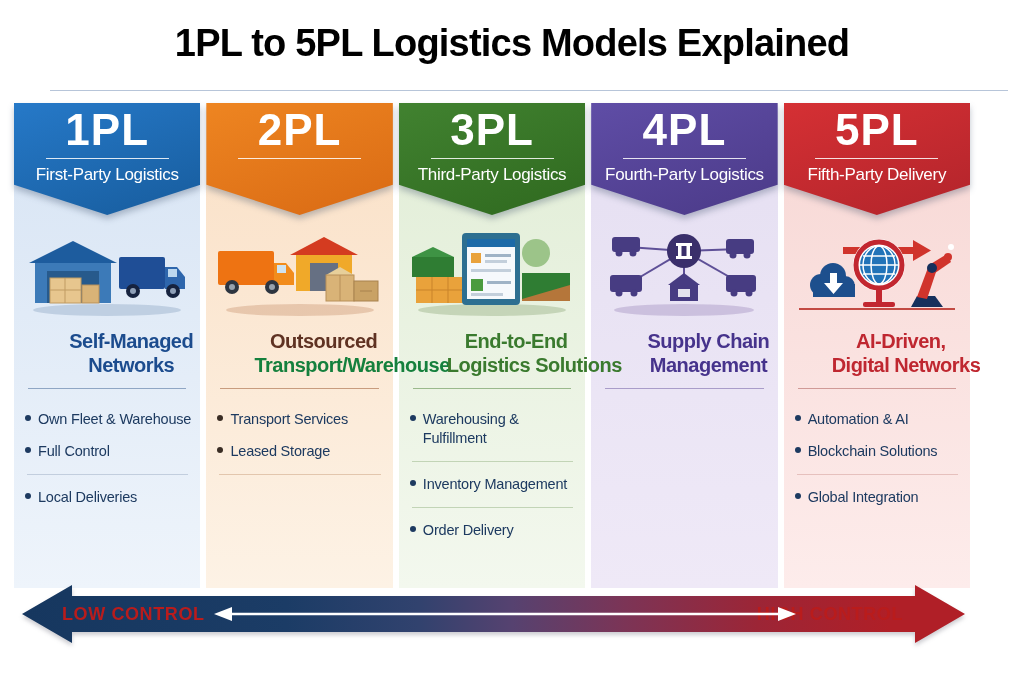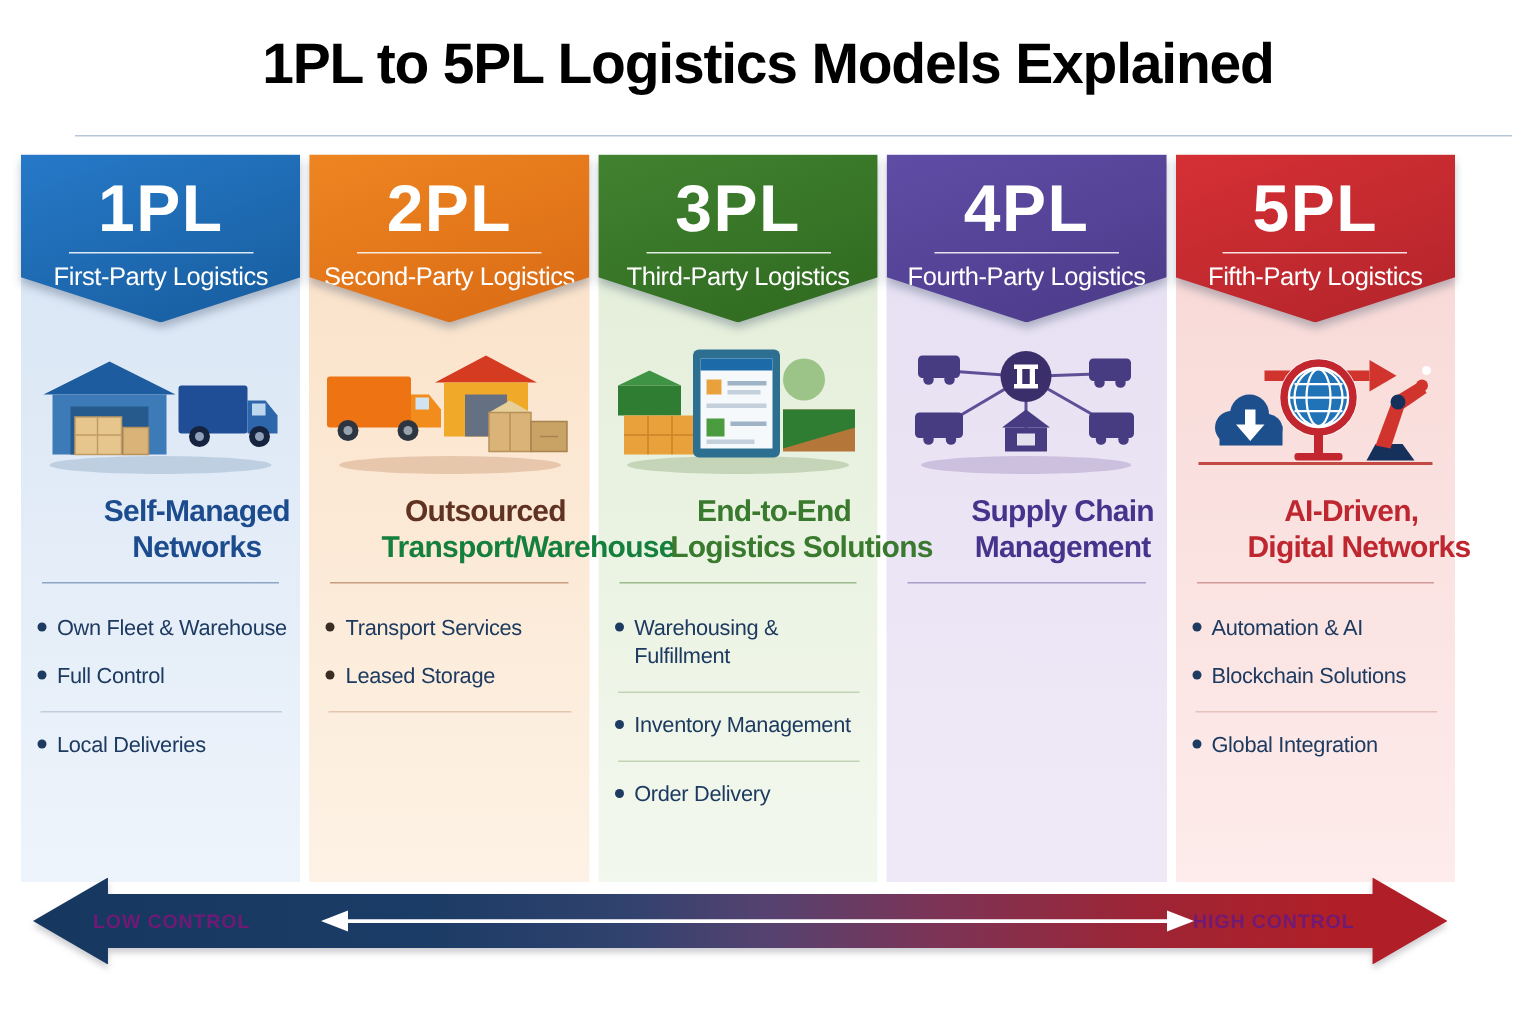--- a/index.html
+++ b/index.html
@@ -24,21 +24,21 @@
   .column-body {
     position:absolute; inset:0; z-index:0;
     background:linear-gradient(180deg, var(--body-top), var(--body-bottom));
   }
   .ribbon-wrap { position:relative; z-index:2; filter:drop-shadow(0 4px 3px rgba(40,60,90,0.30)); }
   .ribbon {
     height:112px; text-align:center; color:#fff;
     background:linear-gradient(160deg, var(--header-top), var(--header-bottom));
     clip-path:polygon(0 0, 100% 0, 100% 73%, 50% 100%, 0 73%);
   }
-  .ribbon .code { font-size:44px; font-weight:bold; letter-spacing:1px; padding-top:12px; }
+  .ribbon .code { font-size:44px; font-weight:bold; letter-spacing:1px; padding-top:2px; }
   .ribbon .code-divider { width:66%; height:1px; background:rgba(255,255,255,0.85); margin:3px auto 6px; }
   .ribbon .subtitle { font-size:17px; letter-spacing:-0.3px; white-space:nowrap; }
   .icon-area {
     position:relative; z-index:1; margin-top:6px; height:100px;
     display:flex; align-items:center; justify-content:center;
   }
   .icon-area svg { width:172px; height:96px; }
   .column-heading {
     position:relative; z-index:1; margin-top:8px; text-align:center;
     font-size:20px; font-weight:bold; line-height:1.2; letter-spacing:-0.5px;
@@ -54,21 +54,21 @@
   }
   .dot { width:6px; height:6px; border-radius:50%; background:var(--dot); margin-top:5px; flex:none; }
   .bdivider { height:1px; background:var(--bullet-divider); margin:10px 6px 10px 2px; }
   
   .control-bar-wrap { position:absolute; left:22px; top:585px; width:943px; height:58px; z-index:3; filter:drop-shadow(0 3px 2px rgba(50,50,70,0.25)); }
   .control-bar {
     position:relative; width:100%; height:100%;
     background:linear-gradient(90deg,#16375f 0%,#1b3c66 28%,#31426e 42%,#564270 52%,#7c3456 64%,#9c2536 78%,#b01f27 92%);
     clip-path:polygon(0 50%, 5.3% 0, 5.3% 19%, 94.7% 19%, 94.7% 0, 100% 50%, 94.7% 100%, 94.7% 81%, 5.3% 81%, 5.3% 100%);
   }
-  .control-label { position:absolute; top:50%; transform:translateY(-50%); color:#701a75; font-size:13px; font-weight:bold; letter-spacing:0.6px; }
+  .control-label { position:absolute; top:50%; transform:translateY(-50%); color:#b91c1c; font-size:18px; font-weight:bold; letter-spacing:0.6px; }
   .control-label.low  { left:40px; }
   .control-label.high { right:62px; }
   .inner-arrow { position:absolute; left:192px; top:50%; transform:translateY(-50%); width:582px; height:18px; }
 </style>
 </head>
 <body>
 
 <div class="canvas">
 
   <div class="title">1PL to 5PL Logistics Models Explained</div>
@@ -123,21 +123,20 @@
             <span>Local Deliveries</span>
           </div>
         </div>
   </div>
       <div class="column" style="--header-top: #ee8521; --header-bottom: #d96a14; --body-top: #fae0c6; --body-bottom: #fdf2e5; --heading: #bc4a1b; --divider: #c89c7e; --bullet-divider: #e3c6ad; --bullet-text: #1d3a60; --dot: #3a2d24;">
     <div class="column-body"></div>
     <div class="ribbon-wrap">
       <div class="ribbon">
         <div class="code">2PL</div>
         <div class="code-divider"></div>
-        <div class="subtitle">Second-Party Logistics</div>
       </div>
     </div>
     <div class="icon-area">
           <svg viewBox="0 0 172 96">
     <ellipse cx="86" cy="87" rx="74" ry="6" fill="#dbb193" opacity="0.6"></ellipse>
     <polygon points="76,32 110,14 144,32" fill="#d43b20"></polygon>
     <rect x="82" y="32" width="56" height="36" fill="#f0a929"></rect>
     <rect x="96" y="40" width="28" height="28" fill="#667083"></rect>
     <rect x="4" y="28" width="56" height="34" rx="2" fill="#ee7312"></rect>
     <path d="M60 40 h12 l8 10 v12 h-20 z" fill="#f28c1c"></path>
@@ -275,21 +274,21 @@
           <span class="hline">Management</span>
         </div>
     <div class="heading-divider"></div>
   </div>
       <div class="column" style="--header-top: #d53034; --header-bottom: #b2242b; --body-top: #f7d7d4; --body-bottom: #fdeceb; --heading: #bf2730; --divider: #d09a97; --bullet-divider: #e6c0bd; --bullet-text: #1d3a60; --dot: #1d3a60;">
     <div class="column-body"></div>
     <div class="ribbon-wrap">
       <div class="ribbon">
         <div class="code">5PL</div>
         <div class="code-divider"></div>
-        <div class="subtitle">Fifth-Party Logistics</div>
+        <div class="subtitle">Fifth-Party Delivery</div>
       </div>
     </div>
     <div class="icon-area">
           <svg viewBox="0 0 172 96">
     <line x1="8" y1="86" x2="164" y2="86" stroke="#c24a43" stroke-width="2"></line>
     <rect x="52" y="24" width="70" height="7" fill="#d0342c"></rect>
     <polygon points="122,17 140,27.5 122,38" fill="#d0342c"></polygon>
     <circle cx="30" cy="62" r="11" fill="#1d4f8d"></circle>
             <circle cx="42" cy="53" r="13" fill="#1d4f8d"></circle>
     <circle cx="54" cy="63" r="10" fill="#1d4f8d"></circle>

